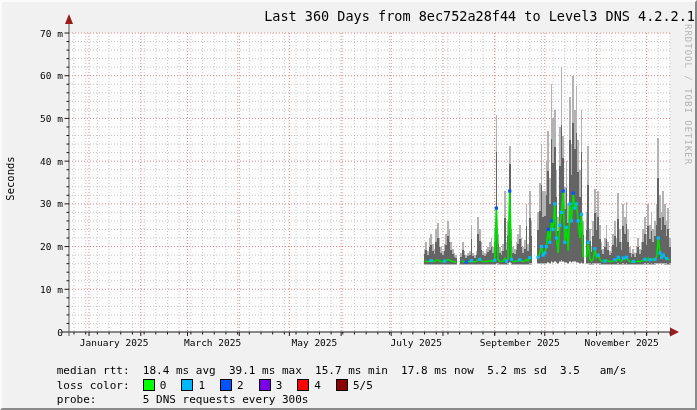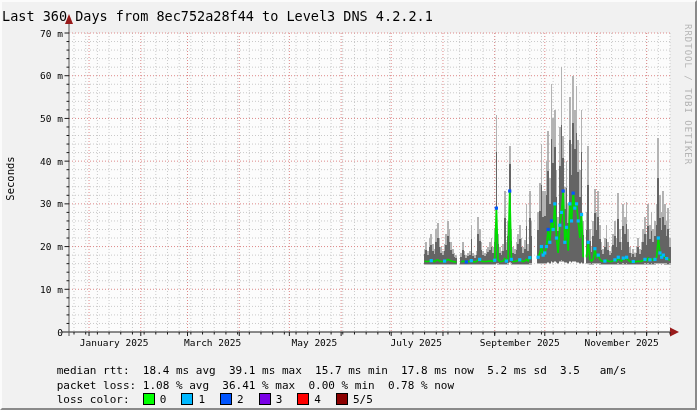--- a/index.html
+++ b/index.html
@@ -3,21 +3,21 @@
 <meta charset="utf-8">
 <style>
   html,body{margin:0;padding:0;background:#d8d8d8;}
   .frame{
     position:relative;width:697px;height:410px;box-sizing:border-box;
     background:#f1f1f1;overflow:hidden;
     border:2px solid;border-color:#fbfbfb #8a8a8a #8a8a8a #fbfbfb;
     font-family:"DejaVu Sans Mono","Liberation Mono",monospace;color:#000;
   }
   .title{
-    position:absolute;top:6px;left:0;width:100%;text-align:left;
+    position:absolute;top:6px;left:0;width:100%;text-align:right;
     font-size:13.5px;letter-spacing:0;white-space:pre;
   }
   .ylabel{
     position:absolute;left:-21px;top:170px;width:58px;height:13px;
     font-size:10.5px;text-align:center;transform:rotate(-90deg);
   }
   svg{position:absolute;top:0;left:0;}
   svg text{font-family:"DejaVu Sans Mono","Liberation Mono",monospace;}
   .watermark{
     position:absolute;top:22px;right:2px;
@@ -612,22 +612,19 @@
       </g>
     </svg>
 
   <div class="watermark">RRDTOOL / TOBI OETIKER</div>
 
   <div class="legend">
     <div class="lrow">
       <span class="pre">median rtt:  18.4 ms avg  39.1 ms max  15.7 ms min  17.8 ms now  5.2 ms sd  3.5   am/s</span>
     </div>
     <div class="lrow">
-      <span class="pre">packet loss: 1.08 % avg  36.41 % max  0.00 % min  0.78 % now</span>
-    </div>
-    <div class="lrow">
       <span class="pre">loss color:  </span><span id="loss-swatches"><span class="swatch" style="background: rgb(0, 255, 0);"></span><span class="swlabel">0</span><span class="swatch" style="background: rgb(0, 184, 255);"></span><span class="swlabel">1</span><span class="swatch" style="background: rgb(0, 85, 255);"></span><span class="swlabel">2</span><span class="swatch" style="background: rgb(122, 0, 230);"></span><span class="swlabel">3</span><span class="swatch" style="background: rgb(255, 0, 0);"></span><span class="swlabel">4</span><span class="swatch" style="background: rgb(139, 0, 0);"></span><span class="swlabel">5/5</span></span>
     </div>
     <div class="lrow">
       <span class="pre">probe:       </span><span class="pre">5 DNS requests every 300s</span>
     </div>
   </div>
 </div>
 
 </body></html>

